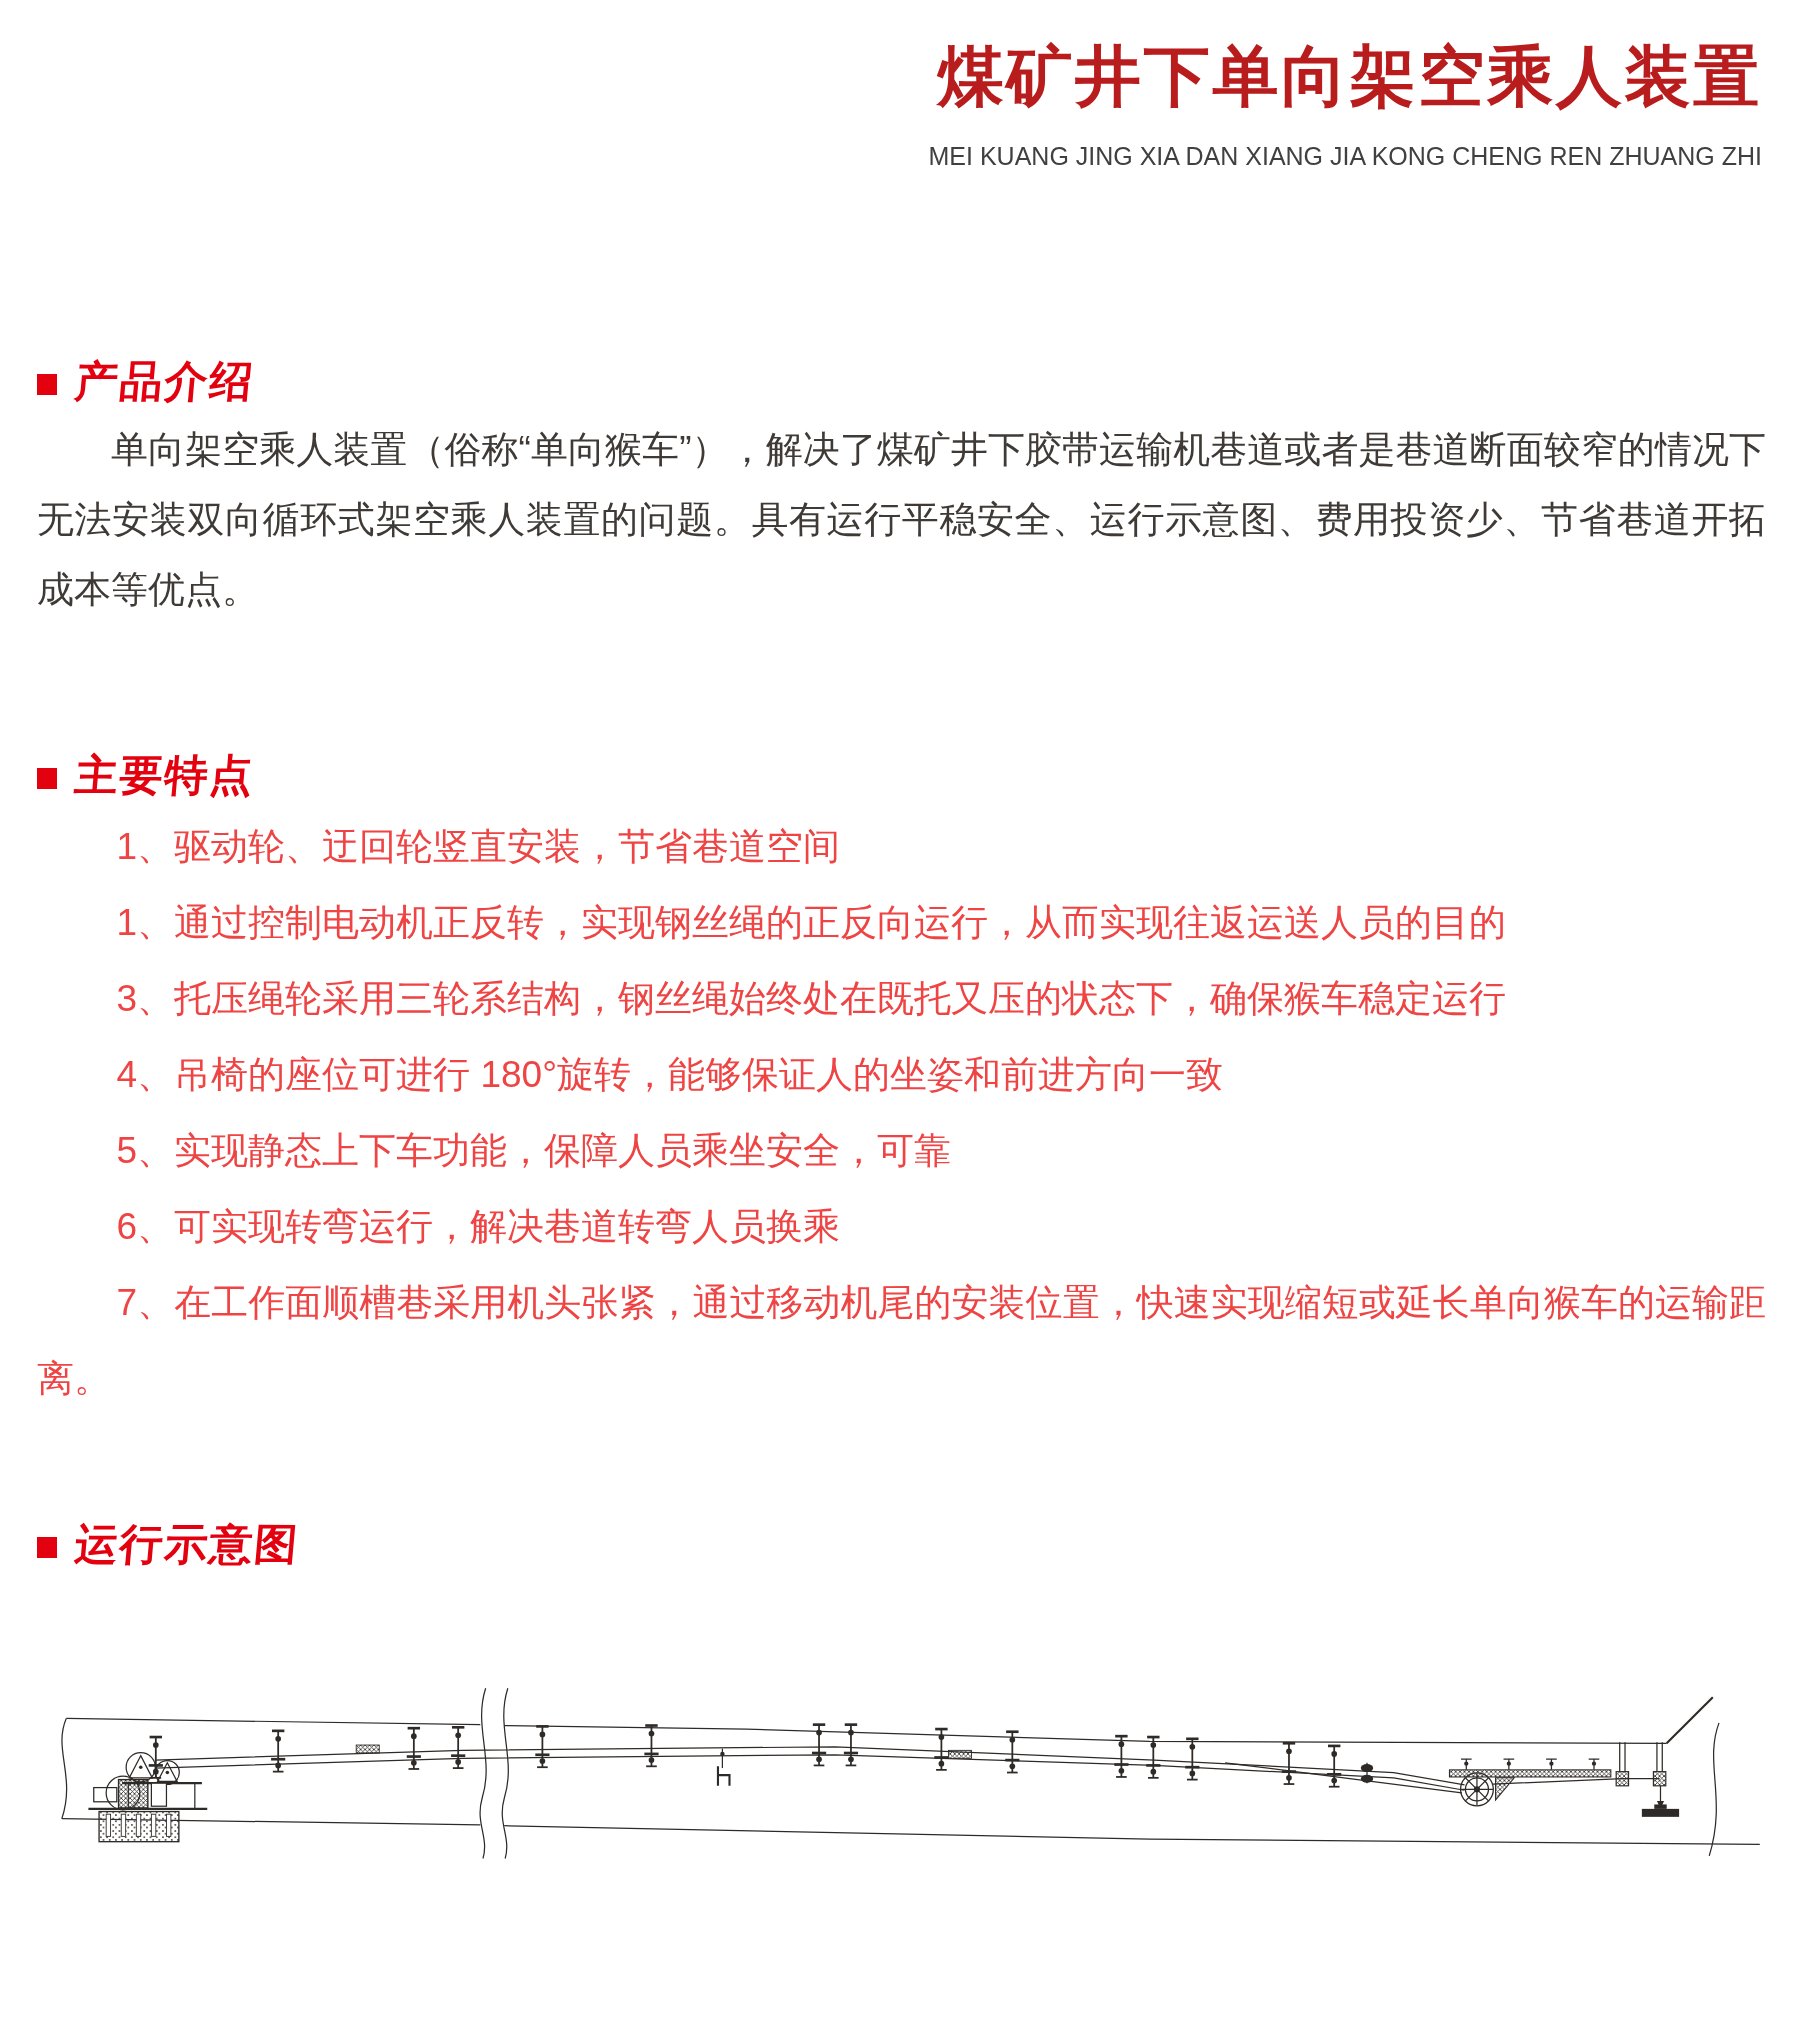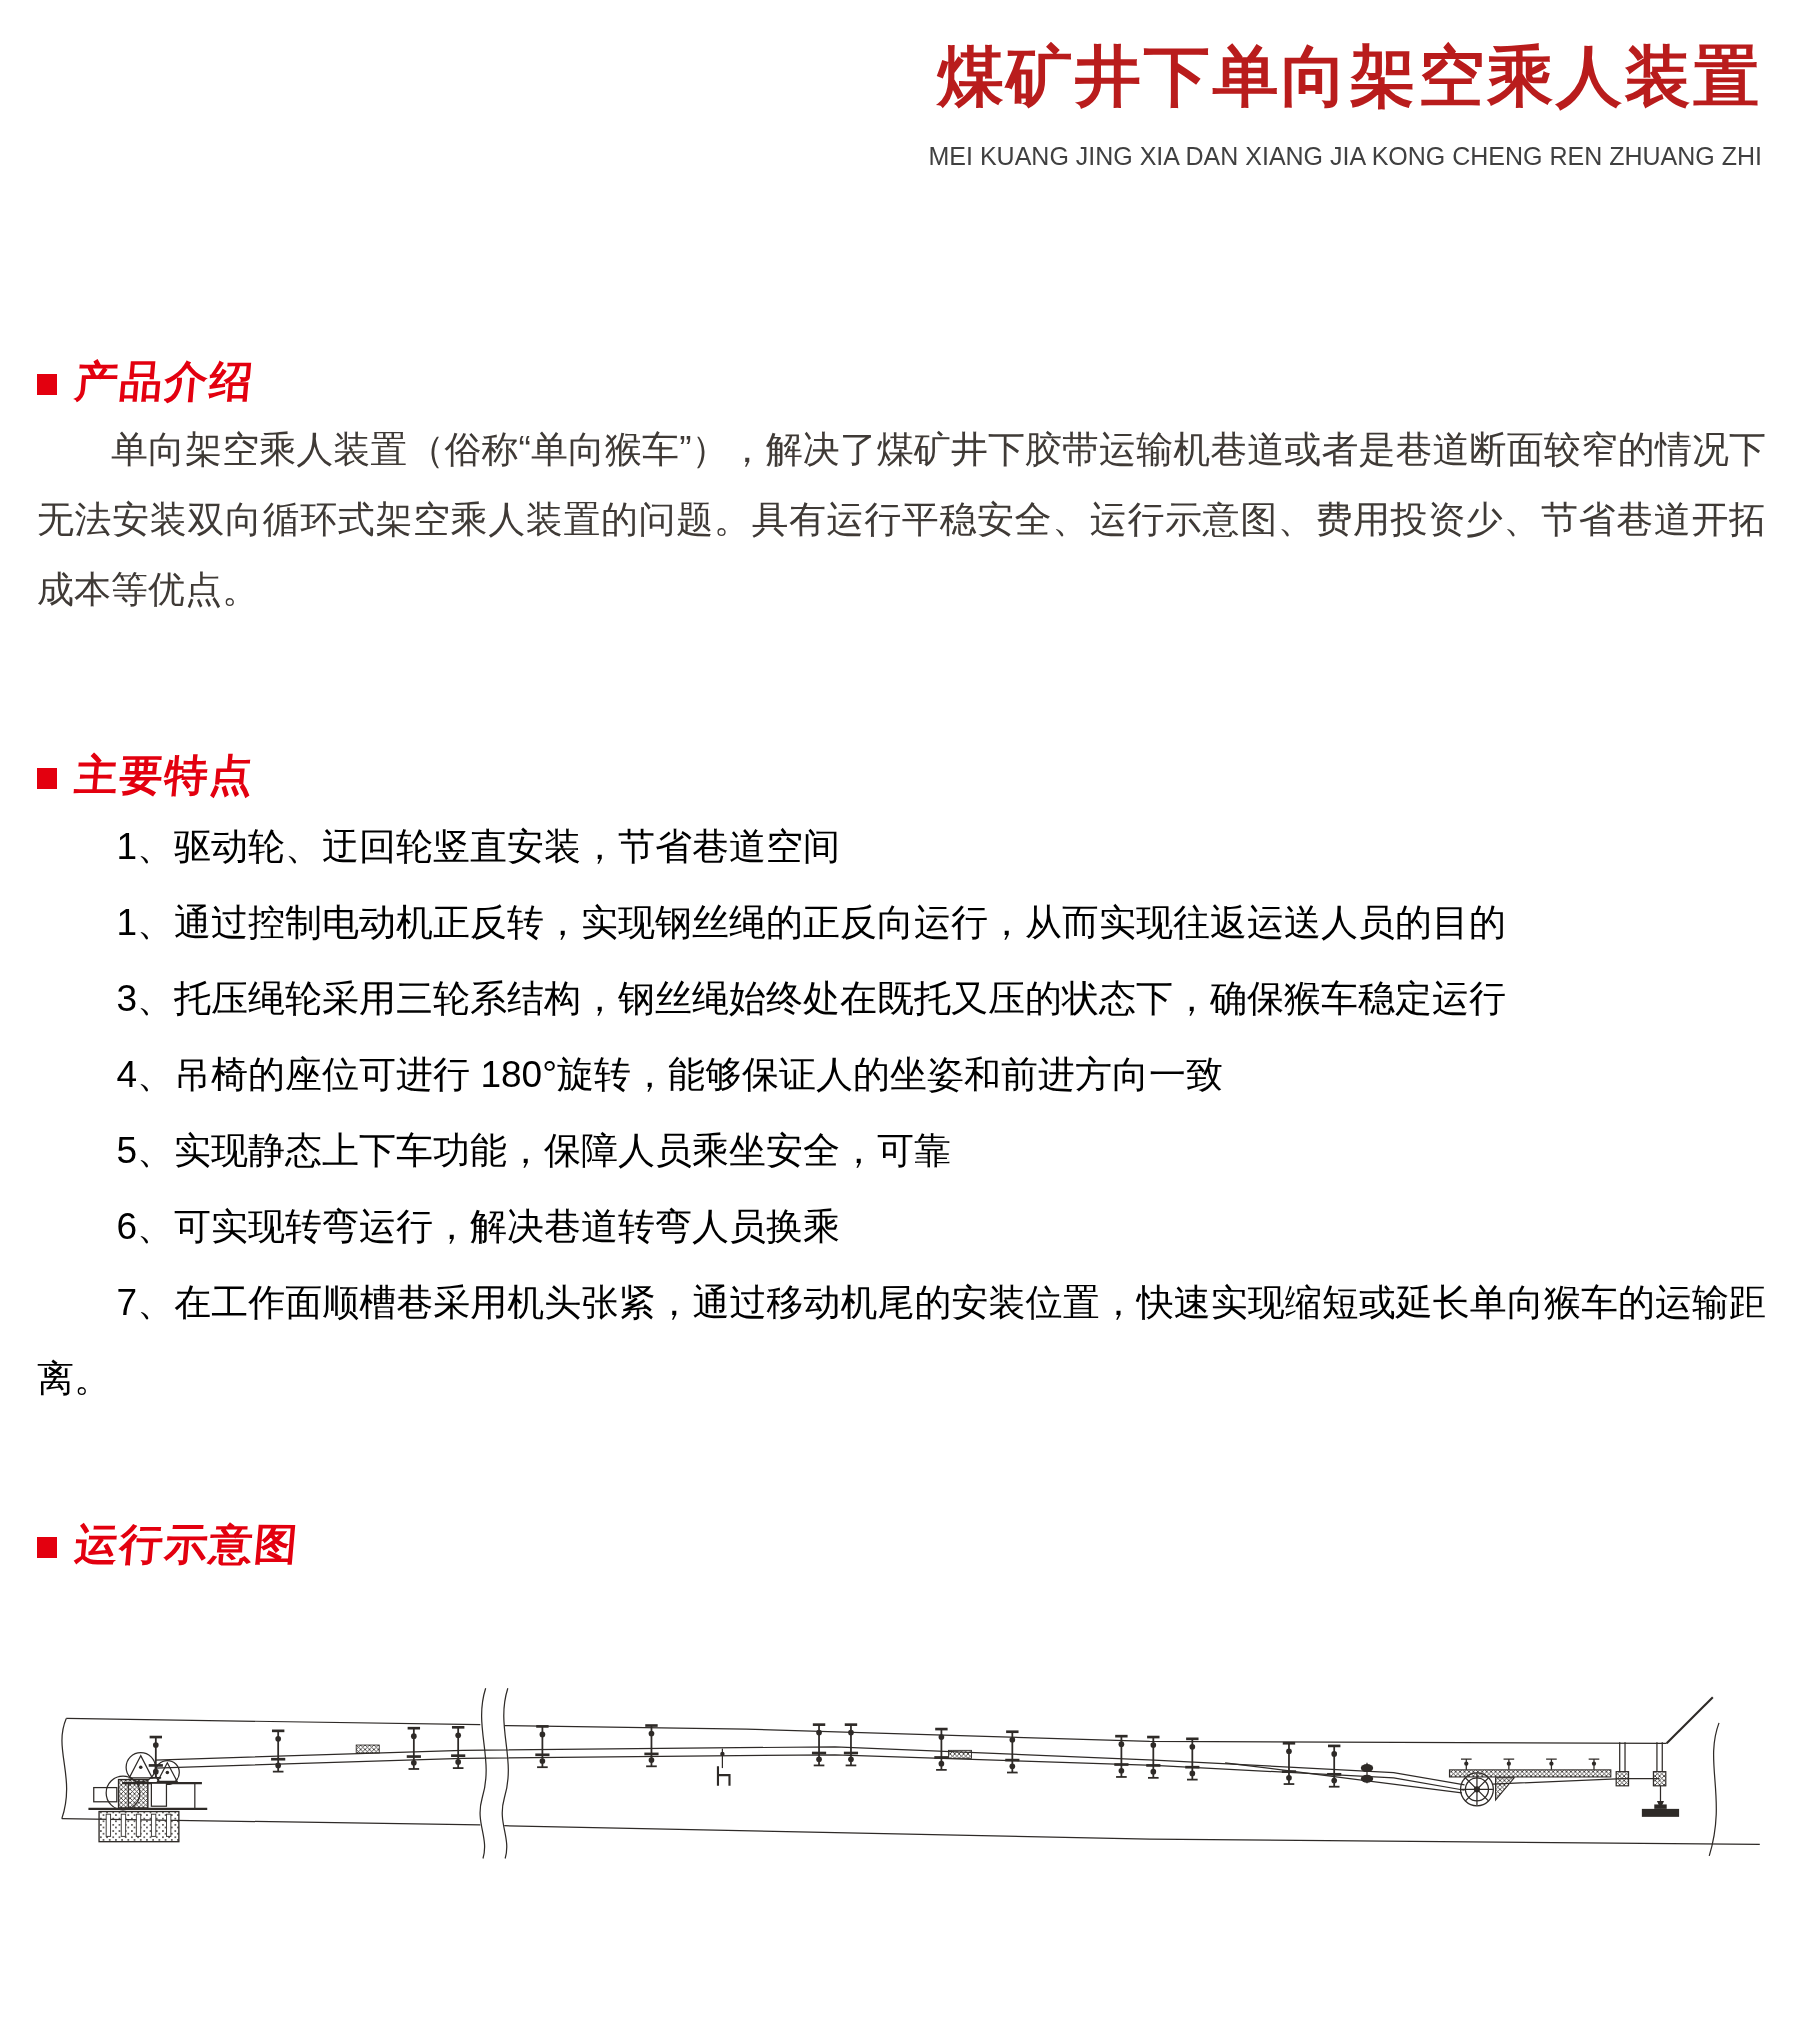--- a/index.html
+++ b/index.html
@@ -24,21 +24,21 @@
   #sec-intro{top:353px;}
   #sec-features{top:747px;}
   #sec-diagram{top:1516px;}
   .body-para{
     position:absolute;left:37px;top:415px;width:1729px;margin:0;
     font-size:37px;line-height:70px;text-align:justify;text-indent:2em;color:#3f3a36;
   }
   .features{position:absolute;left:37px;top:809px;width:1729px;}
   .feat{
     margin:0;font-size:37px;line-height:76px;text-align:justify;
-    text-indent:2.15em;color:#000000;
+    text-indent:2.15em;color:#ef4444;
   }
   .diagram-wrap{position:absolute;left:37px;top:1674px;width:1729px;height:213px;}
   svg .ln{stroke:#2e2a27;stroke-width:1.4;fill:none;}
   svg .thick{stroke:#2e2a27;stroke-width:2.4;fill:none;}
   svg .fillp{fill:#2e2a27;}
 </style>
 </head>
 <body>
 
 <div class="page">

